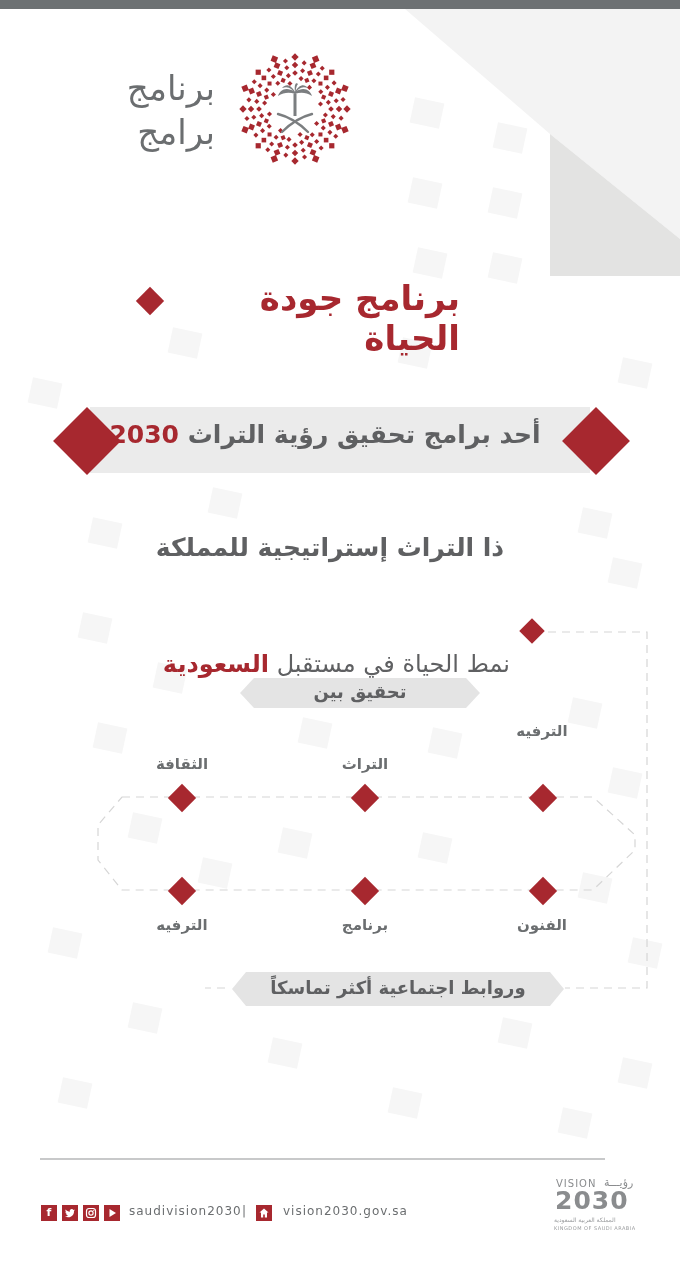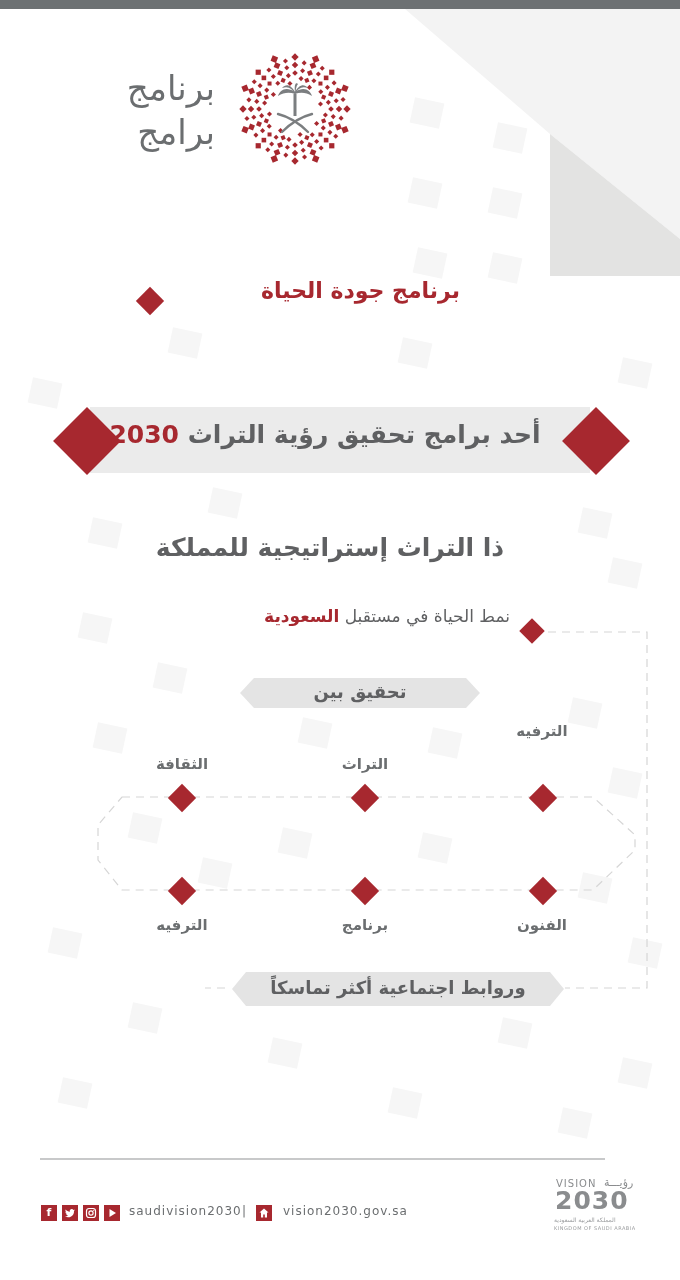--- a/index.html
+++ b/index.html
@@ -13,33 +13,33 @@
 
   
   .bg-squares { position: absolute; inset: 0; pointer-events: none; }
   .bg-sq { position: absolute; width: 30px; height: 26px; background: #f6f6f6; transform: rotate(12deg); }
 
   
   .logo-text { position: absolute; left: 40px; top: 66px; width: 175px; text-align: right; direction: rtl; color: #6b6e70; font-size: 34px; line-height: 44px; font-weight: normal; }
   .logo-emblem { position: absolute; left: 236px; top: 48px; width: 118px; height: 122px; }
 
   
-  .section-title { position: absolute; left: 200px; top: 278px; width: 260px; text-align: right; direction: rtl; color: #a7282f; font-size: 22px; font-weight: bold; }
+  .section-title { position: absolute; left: 200px; top: 278px; width: 260px; text-align: right; direction: rtl; color: #a7282f; font-size: 34px; font-weight: bold; }
   .title-diamond { position: absolute; left: 140px; top: 291px; width: 20px; height: 20px; background: #a7282f; transform: rotate(45deg); }
 
   
   .banner { position: absolute; left: 90px; top: 407px; width: 500px; height: 66px; background: #ebebeb; }
   .banner-text { position: absolute; left: 100px; top: 420px; width: 450px; text-align: center; direction: rtl; font-size: 25px; font-weight: bold; color: #5f6062; }
   .banner-text .year { color: #a7282f; }
   .banner-diamond { position: absolute; width: 48px; height: 48px; background: #a7282f; transform: rotate(45deg); }
 
   .subtitle { position: absolute; left: 120px; top: 533px; width: 420px; text-align: center; direction: rtl; font-size: 25px; font-weight: bold; color: #5f6062; }
 
   
-  .future-line { position: absolute; left: 160px; top: 606px; width: 350px; direction: rtl; font-size: 17px; color: #5f6062; }
+  .future-line { position: absolute; left: 160px; top: 650px; width: 350px; direction: rtl; font-size: 24px; color: #5f6062; }
   .future-line .hl { color: #a7282f; font-weight: bold; }
   .small-diamond { position: absolute; width: 18px; height: 18px; background: #a7282f; transform: rotate(45deg); }
 
   
   .pill { position: absolute; height: 30px; background: #e4e4e4; clip-path: polygon(14px 0, calc(100% - 14px) 0, 100% 50%, calc(100% - 14px) 100%, 14px 100%, 0 50%); }
   .pill-text { position: absolute; text-align: center; direction: rtl; font-size: 18px; font-weight: bold; color: #5f6062; }
 
   
   .item-label { position: absolute; width: 120px; text-align: center; direction: rtl; font-size: 15px; font-weight: bold; color: #6b6e70; }
 

